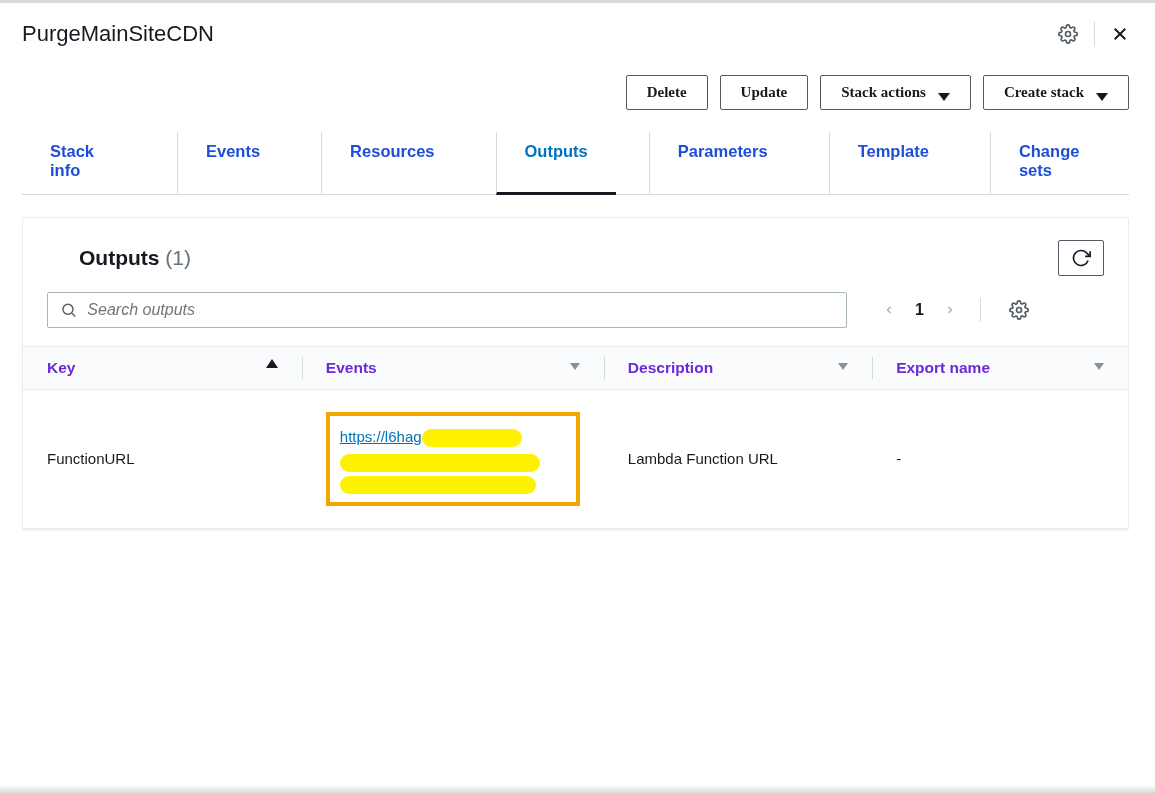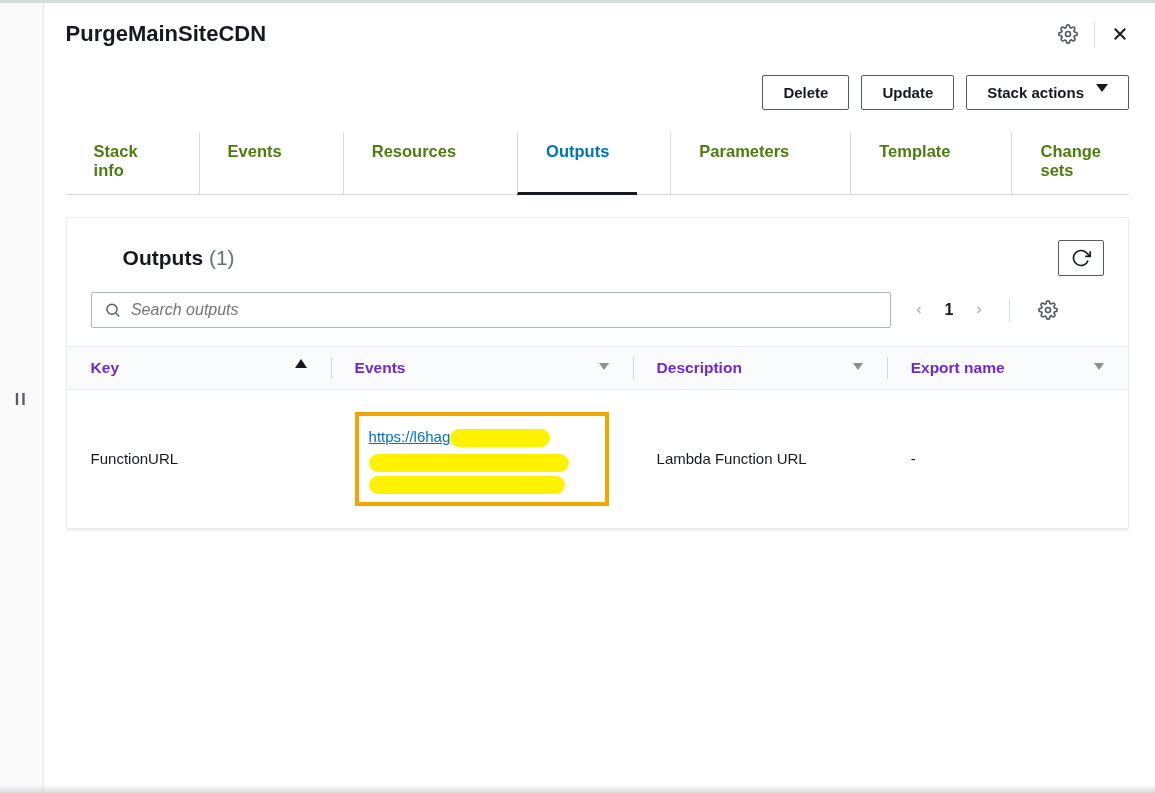--- a/index.html
+++ b/index.html
@@ -31,61 +31,62 @@
       cursor: col-resize;
       user-select: none;
     }
     .content { flex: 1; padding: 18px 26px 0 22px; }
     .header-row {
       display: flex;
       align-items: center;
       justify-content: space-between;
       margin-bottom: 28px;
     }
-    .stack-title { font-size: 22px; font-weight: 700; text-align: right; }
+    .stack-title { font-size: 22px; font-weight: 400; text-align: right; }
     .header-icons { display: flex; align-items: center; gap: 16px; color: #545b64; }
     .divider-v { width: 1px; height: 26px; background: #d5dbdb; }
     .icon-btn { cursor: pointer; display: inline-flex; align-items: center; justify-content: center; }
 
     .actions-row {
       display: flex;
       justify-content: flex-end;
       gap: 12px;
       margin-bottom: 22px;
     }
     .btn {
       border: 1px solid #545b64;
       background: #ffffff;
       color: #16191f;
       padding: 8px 20px;
       font-size: 15px;
       border-radius: 2px;
       cursor: pointer;
       display: inline-flex;
-      align-items: flex-start;
+      align-items: flex-end;
       gap: 10px;
       font-weight: 600;
+      font-family: Liberation Serif, serif;
     }
     .btn .caret { margin-left: 2px; }
     .caret-down {
       width: 0; height: 0;
       border-left: 6px solid transparent;
       border-right: 6px solid transparent;
       border-top: 8px solid #16191f;
     }
 
     .tabs {
       display: flex;
       border-bottom: 1px solid #d5dbdb;
       margin-bottom: 22px;
     }
     .tab {
       padding: 10px 28px 14px 28px;
       font-size: 16.5px;
-      color: #4d7c0f;
+      color: #1d4ed8;
       cursor: pointer;
       font-weight: 600;
       position: relative;
     }
     .tab + .tab { border-left: 1px solid #d5dbdb; margin-left: 33px; }
     .tab.active {
       color: #0073bb;
       border-bottom: 3px solid #16191f;
       margin-bottom: -1px;
     }
@@ -109,21 +110,21 @@
       border: 1px solid #545b64;
       border-radius: 2px;
       display: flex; align-items: center; justify-content: center;
       cursor: pointer;
     }
 
     .search-row {
       display: flex;
       align-items: center;
       padding: 0 24px 18px 24px;
-      gap: 18px;
+      gap: 32px;
     }
     .search-box {
       flex: 1;
       display: flex;
       align-items: center;
       border: 1px solid #aab7b8;
       border-radius: 2px;
       padding: 8px 12px;
       gap: 10px;
       max-width: 800px;
@@ -224,23 +225,20 @@
 
     svg { display: block; }
   </style>
 </head>
 <body>
 
 <div class="top-stripe"></div>
 
 <div class="page">
 
-  <div class="left-rail">
-    <div class="rail-drag">II</div>
-  </div>
 
   <div class="content">
 
     <div class="header-row">
       <h1 class="stack-title">PurgeMainSiteCDN</h1>
       <div class="header-icons">
         <span class="icon-btn">
           <svg width="20" height="20" viewBox="0 0 24 24" fill="none" stroke="#545b64" stroke-width="2">
             <circle cx="12" cy="12" r="3"></circle>
             <path d="M19.4 15a1.65 1.65 0 0 0 .33 1.82l.06.06a2 2 0 1 1-2.83 2.83l-.06-.06a1.65 1.65 0 0 0-1.82-.33 1.65 1.65 0 0 0-1 1.51V21a2 2 0 1 1-4 0v-.09a1.65 1.65 0 0 0-1-1.51 1.65 1.65 0 0 0-1.82.33l-.06.06a2 2 0 1 1-2.83-2.83l.06-.06a1.65 1.65 0 0 0 .33-1.82 1.65 1.65 0 0 0-1.51-1H3a2 2 0 1 1 0-4h.09a1.65 1.65 0 0 0 1.51-1 1.65 1.65 0 0 0-.33-1.82l-.06-.06a2 2 0 1 1 2.83-2.83l.06.06a1.65 1.65 0 0 0 1.82.33h0a1.65 1.65 0 0 0 1-1.51V3a2 2 0 1 1 4 0v.09a1.65 1.65 0 0 0 1 1.51h0a1.65 1.65 0 0 0 1.82-.33l.06-.06a2 2 0 1 1 2.83 2.83l-.06.06a1.65 1.65 0 0 0-.33 1.82v0a1.65 1.65 0 0 0 1.51 1H21a2 2 0 1 1 0 4h-.09a1.65 1.65 0 0 0-1.51 1z"></path>
@@ -258,20 +256,24 @@
 
     <div class="actions-row">
       <button class="btn">
         <span>Delete</span>
       </button>
       <button class="btn">
         <span>Update</span>
       </button>
       <button class="btn">
         <span>Stack actions</span>
+        <span class="caret caret-down"></span>
+      </button>
+      <button class="btn">
+        <span>Create stack</span>
         <span class="caret caret-down"></span>
       </button>
     </div>
 
     <div class="tabs">
       <div class="tab"><span>Stack info</span></div>
       <div class="tab"><span>Events</span></div>
       <div class="tab"><span>Resources</span></div>
       <div class="tab active"><span>Outputs</span></div>
       <div class="tab"><span>Parameters</span></div>

